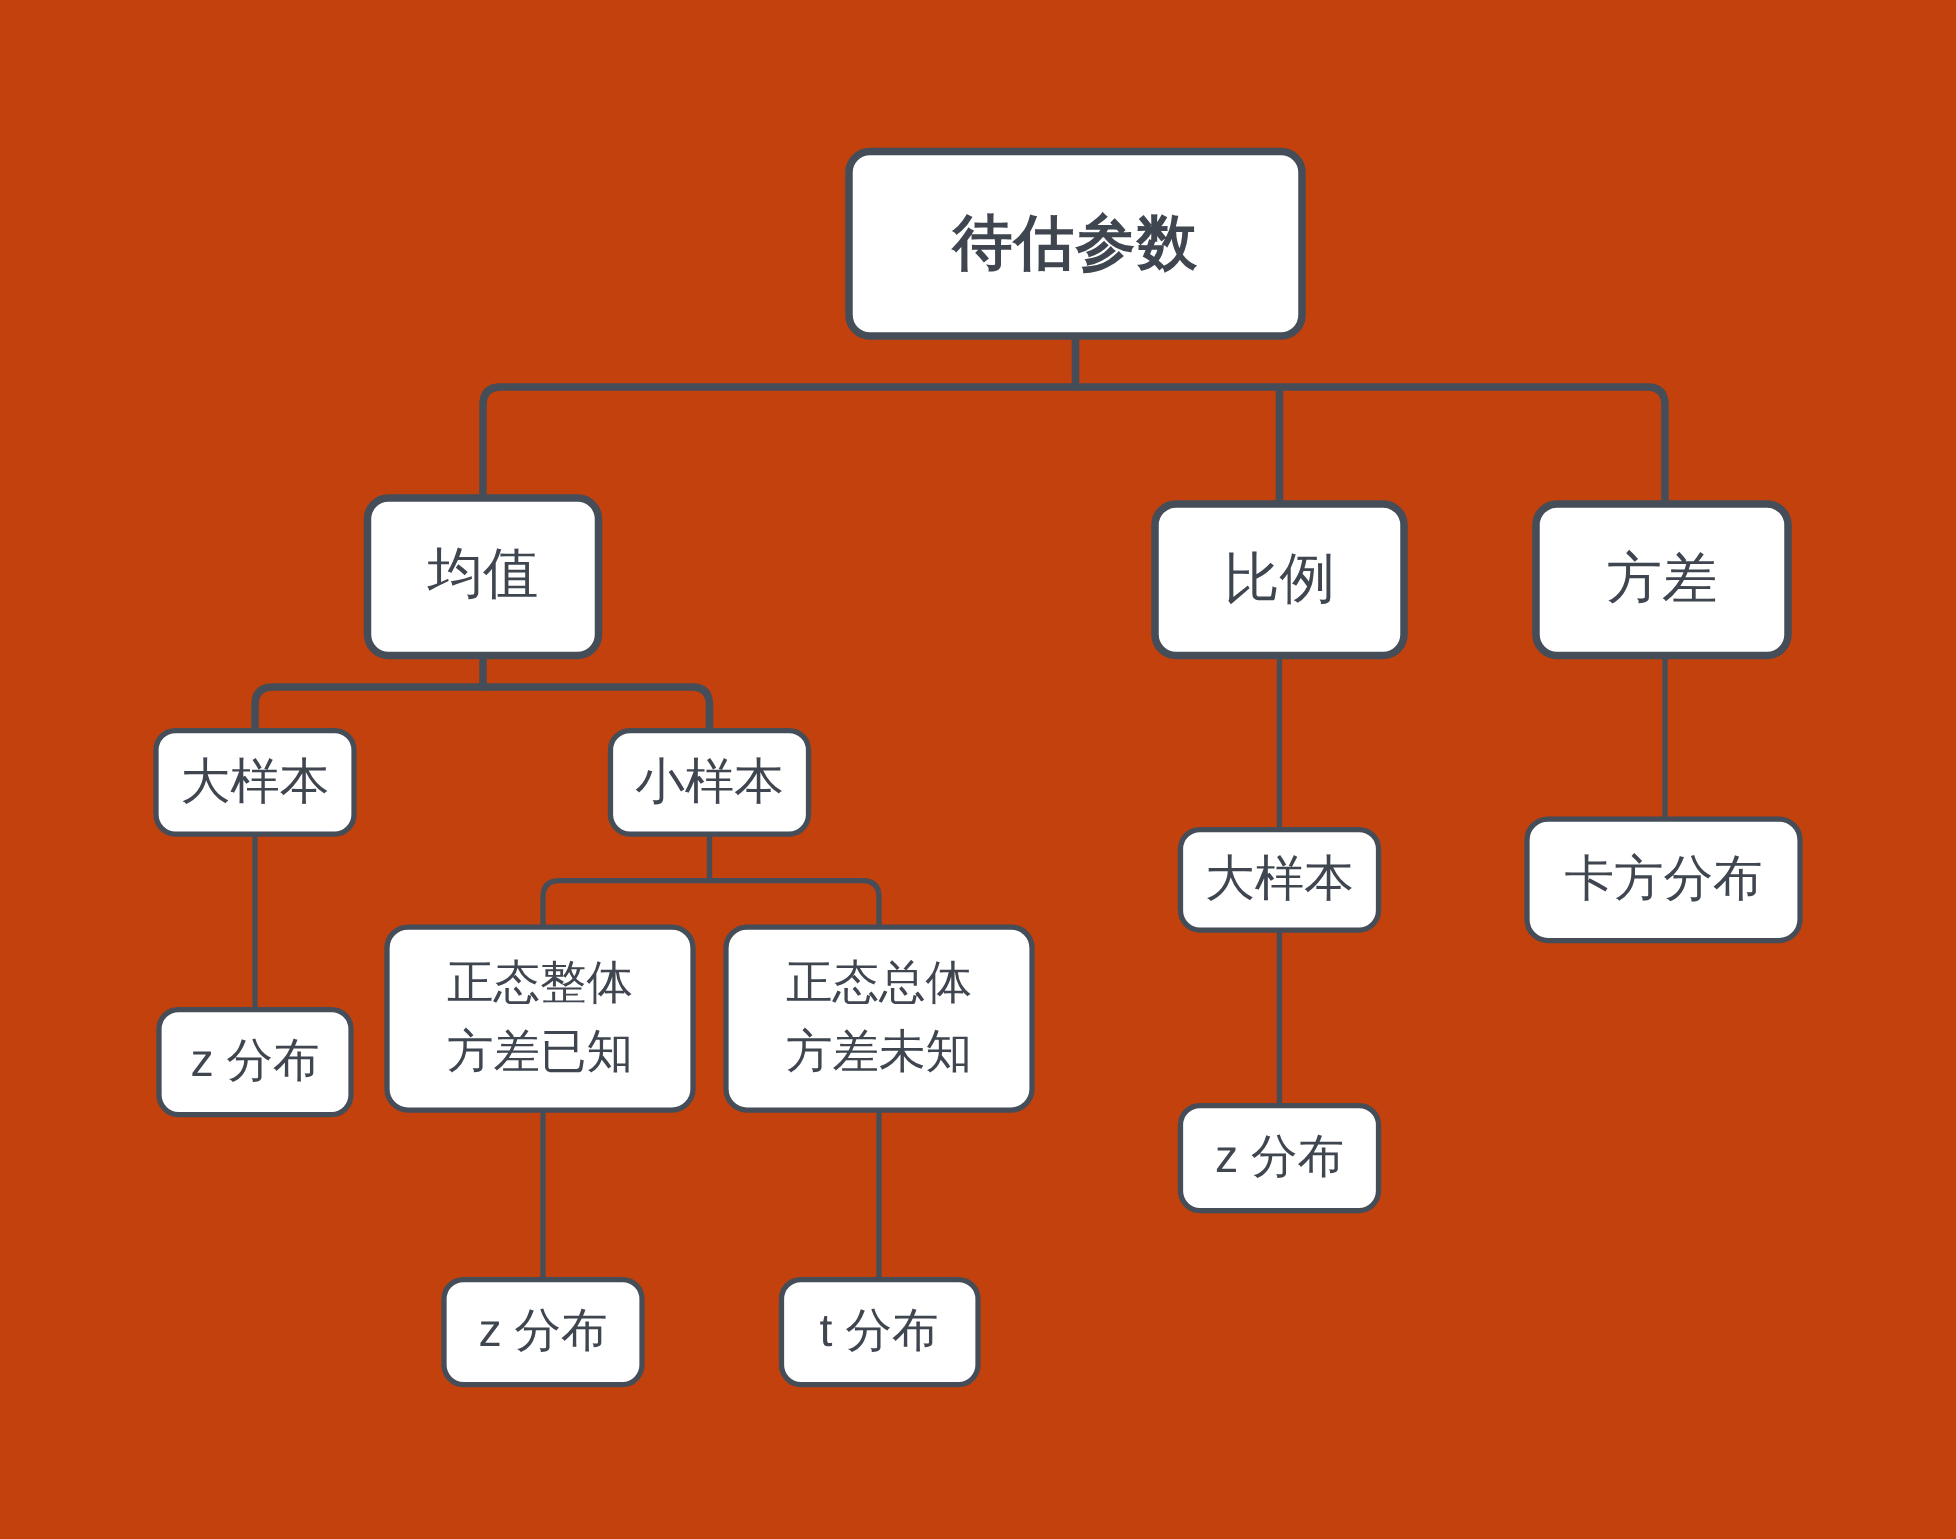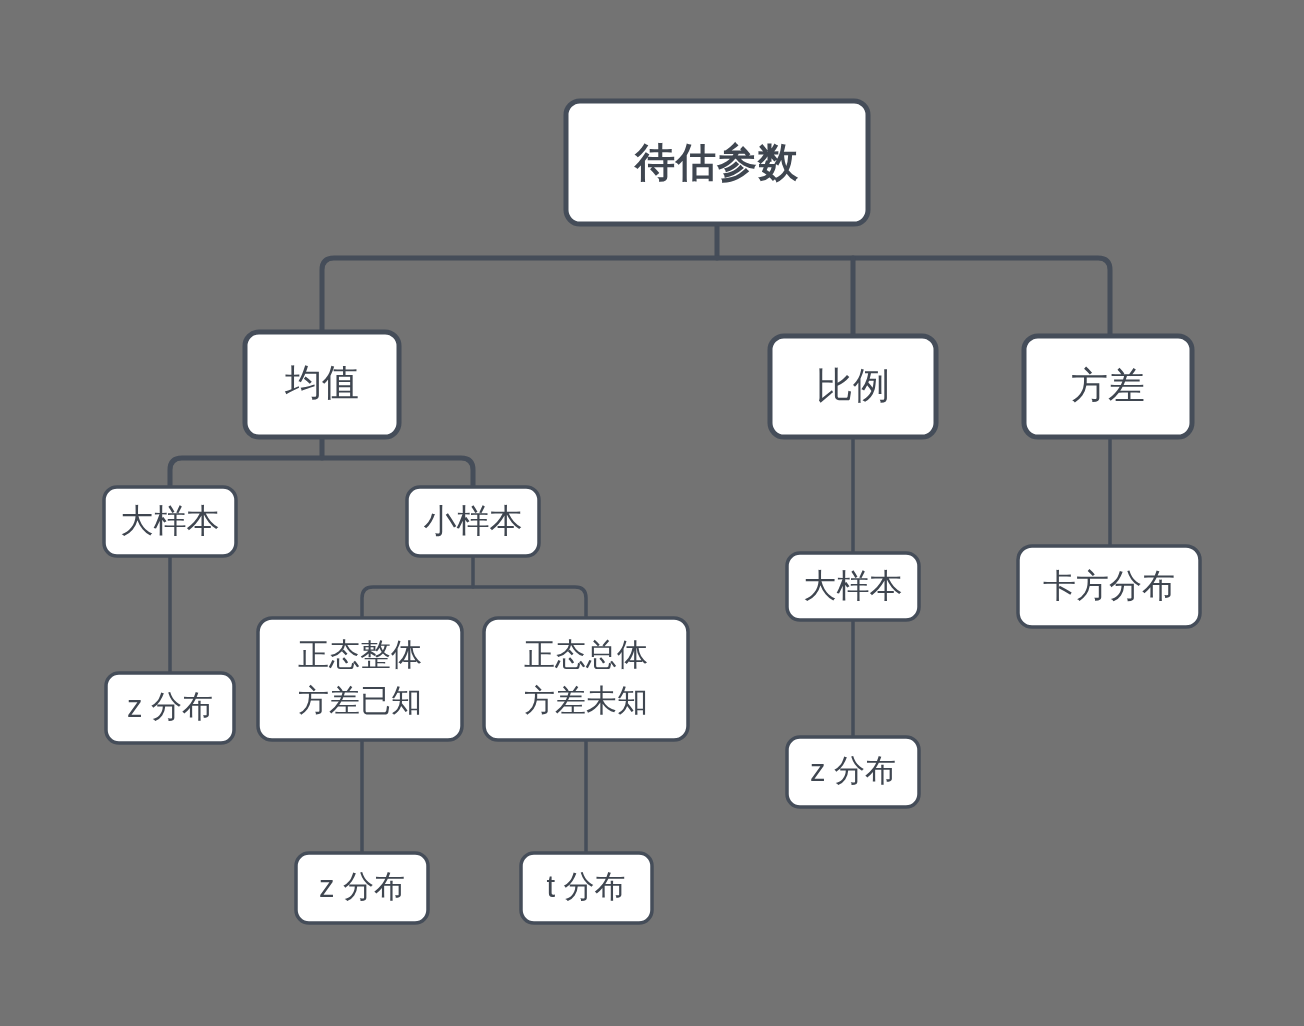--- a/index.html
+++ b/index.html
@@ -10,21 +10,21 @@
   body {
     width: 1304px;
     height: 1026px;
     font-family: "Liberation Sans", "DejaVu Sans", sans-serif;
     overflow: hidden;
   }
   #diagram-root {
     position: relative;
     width: 1304px;
     height: 1026px;
-    background: #737373;
+    background: #c2410c;
   }
   svg#tree-svg {
     position: absolute;
     top: 0;
     left: 0;
     width: 1304px;
     height: 1026px;
     display: block;
   }
   .edge {

